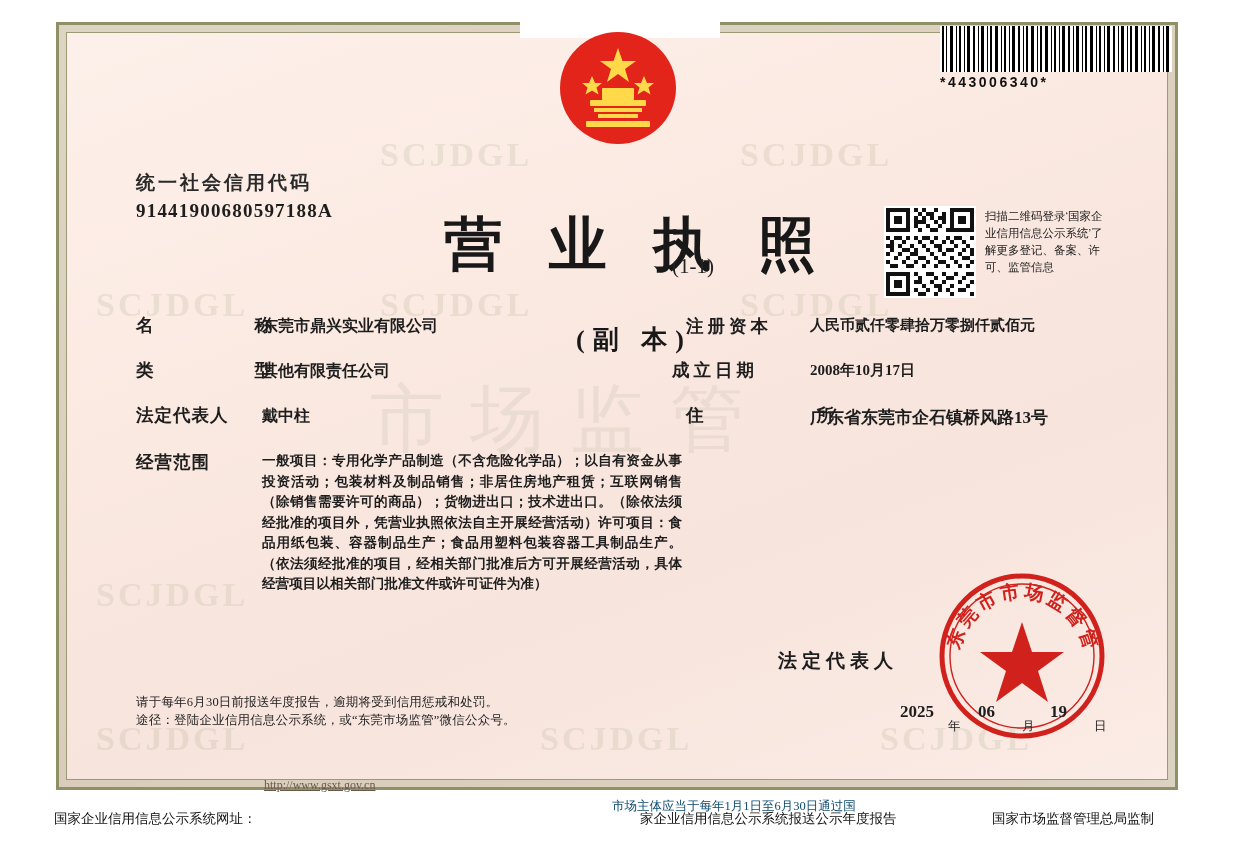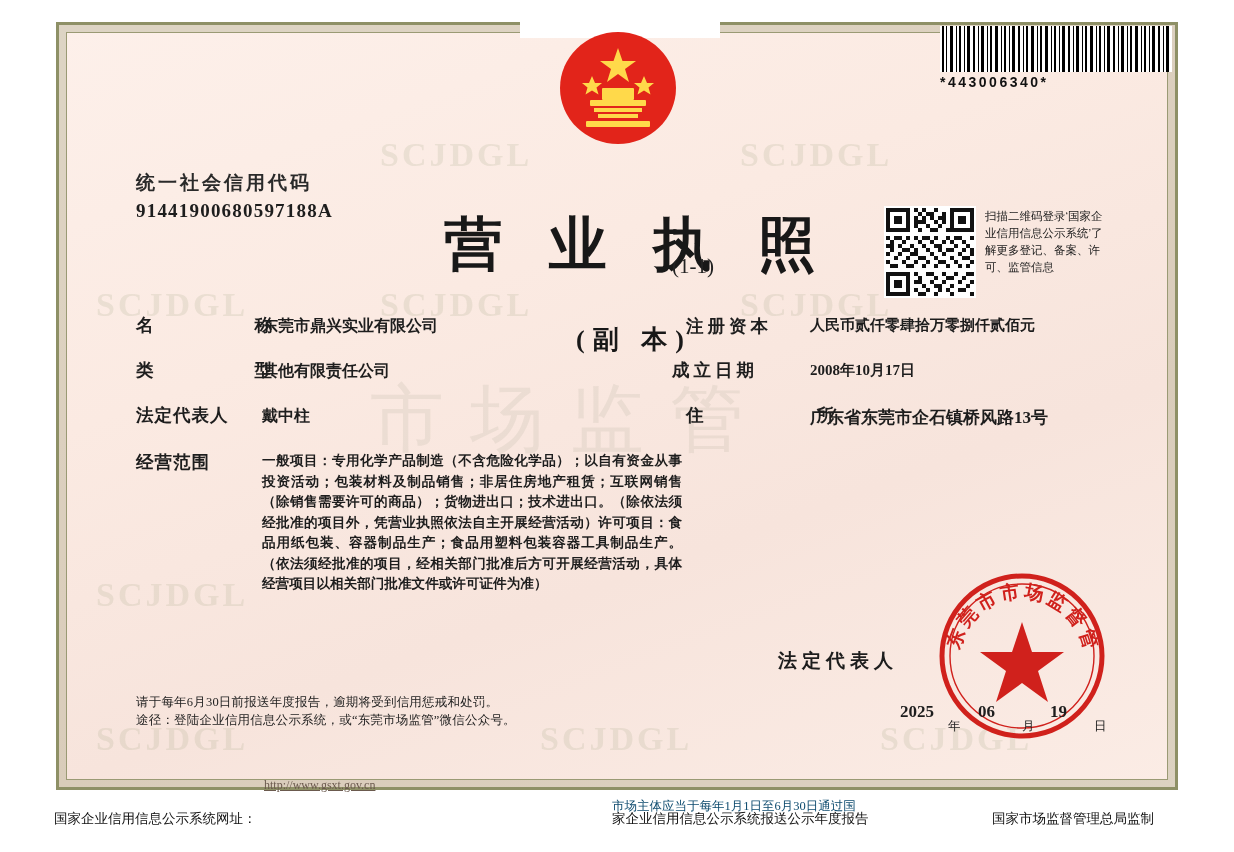--- a/index.html
+++ b/index.html
@@ -300,21 +300,21 @@
   
   .bottom-left {
     position: absolute;
     left: 54px; top: 810px;
     font-size: 13.5px;
     color: #111;
     font-family: "Liberation Serif", serif;
   }
   .bottom-center {
     position: absolute;
-    left: 612px; top: 810px;
+    left: 640px; top: 810px;
     font-size: 13.5px;
     color: #111;
     font-family: Liberation Mono, monospace;
   }
   .bottom-right {
     position: absolute;
     left: 992px; top: 810px;
     font-size: 13.5px;
     color: #111;
     font-family: "Liberation Serif", serif;

